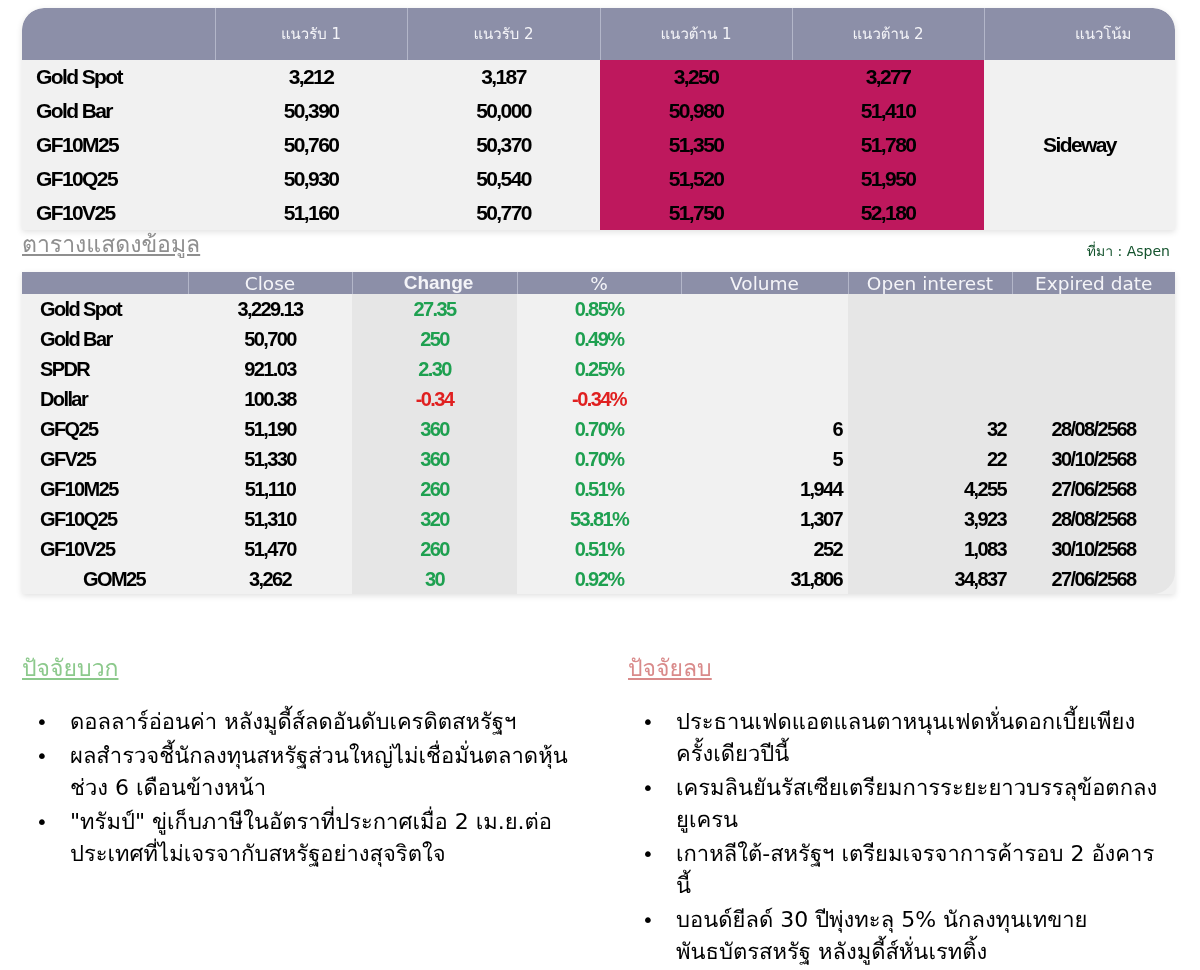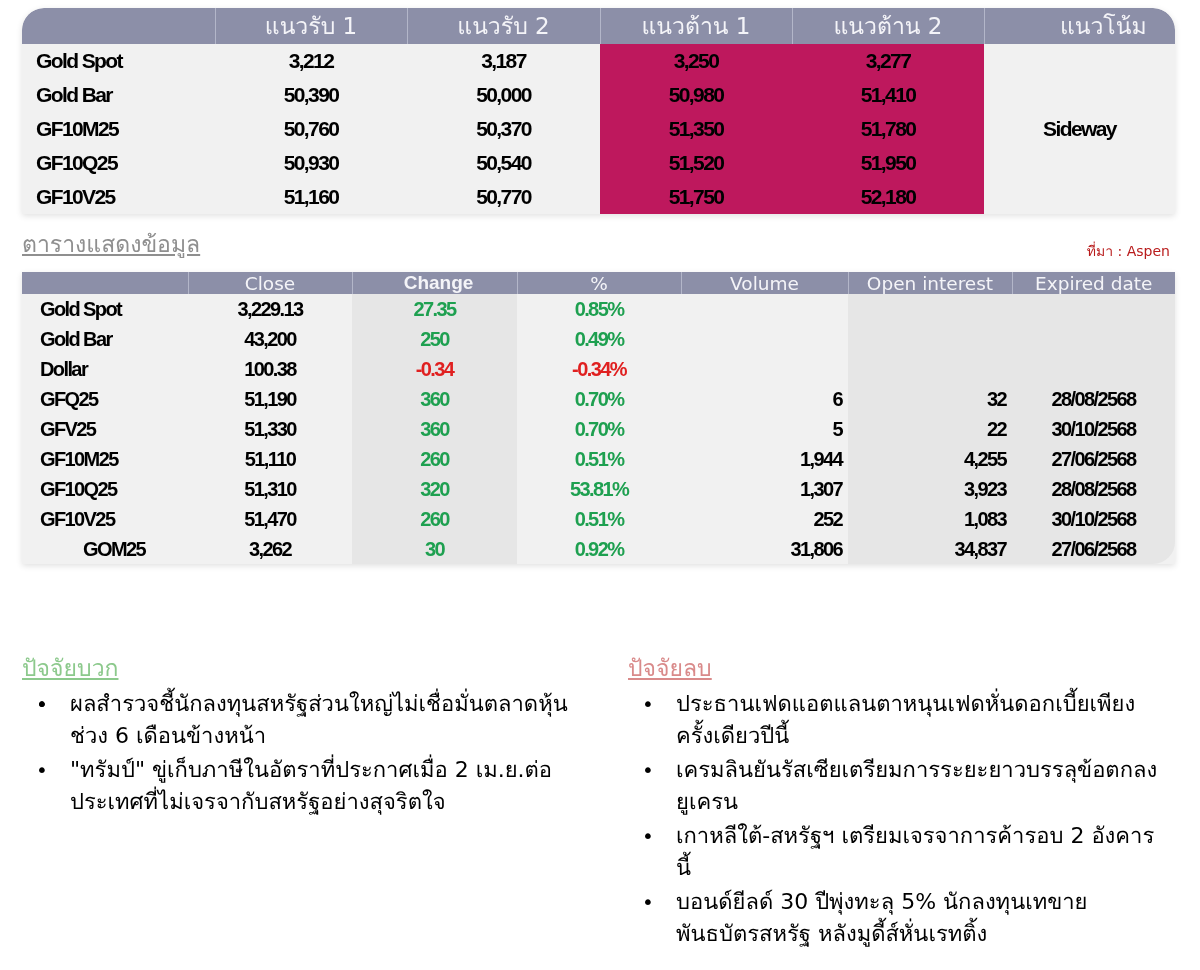--- a/index.html
+++ b/index.html
@@ -1,21 +1,21 @@
 <!DOCTYPE html>
 <html><head>
 <meta charset="utf-8">
 <style>
   html, body { margin:0; padding:0; background:#ffffff; }
   body { width:1200px; height:970px; position:relative; overflow:hidden;
          font-family:"Liberation Sans", sans-serif; color:#000; }
   .tbl { position:absolute; left:22px; width:1153px; border-collapse:collapse; table-layout:fixed;
          background:#f1f1f1; box-shadow:0 2px 6px rgba(0,0,0,0.12); }
   .tbl th { background:#8c8fa8; color:#f4f4f8; font-family:"DejaVu Sans", sans-serif;
-            font-weight:normal; font-size:23px; height:24px; border-left:1px solid #b3b6c9; padding:0; }
+            font-weight:normal; font-size:15px; height:52px; border-left:1px solid #b3b6c9; padding:0; }
   .tbl th:first-child { border-left:none; }
   .tbl td { font-weight:bold; font-size:21px; letter-spacing:-1.6px; padding:0; height:34px; }
   .t1 { top:8px; border-radius:22px 22px 0 0; overflow:hidden; }
   .t1 th:first-child { border-top-left-radius:22px; }
   .t1 th:last-child { border-top-right-radius:22px;padding-left:47px; }
   .t1 td { text-align:center; }
   .t1 td.name { text-align:left; padding-left:14px; }
   .t1 td.alt { background:#be185d; }
   .t2 { top:272px; }
   .t2 th { height:20px; font-size:18.5px; }
@@ -24,23 +24,23 @@
   .t2 td.name { text-align:left; padding-left:18px; }
   .t2 td.r { text-align:right; padding-right:6px; }
   .t2 td.pos { color:#1ea050; }
   .t2 td.neg { color:#e02020; }
   .t2 td.alt { background:#e6e6e6; }
   .t2 tr:last-child td:first-child { border-bottom-left-radius:22px;text-align:center; }
   .t2 tr:last-child td:last-child { border-bottom-right-radius:22px; }
   .sec-title { position:absolute; left:22px; top:226px; font-family:"DejaVu Sans", sans-serif;
                font-size:23px; color:#8f8f8f; text-decoration:underline; }
   .source { position:absolute; right:30px; top:240px; font-family:"DejaVu Sans", sans-serif;
-            font-size:14px; color:#b91c1c; }
+            font-size:14px; color:#14532d; }
   .factor { position:absolute; top:650px; width:560px; }
-  .factor h3 { margin:0 0 2px 0; font-family:"DejaVu Sans", sans-serif; font-weight:normal;
+  .factor h3 { margin:0 0 20px 0; font-family:"DejaVu Sans", sans-serif; font-weight:normal;
                font-size:23px; text-decoration:underline; }
   .factor.pos h3 { color:#8cc98c; }
   .factor.neg h3 { color:#d98a8a; }
   .factor ul { margin:0; padding:0 0 0 48px; list-style:none; }
   .factor li { font-family:"DejaVu Sans", sans-serif; font-size:22px; line-height:32px;
                position:relative; margin-bottom:2px; }
   .factor li .bullet { position:absolute; left:-34px; top:0; font-size:20px; }
 </style>
 </head>
 <body>
@@ -133,23 +133,32 @@
         <td class="name">Gold Spot</td>
         <td class="">3,229.13</td>
         <td class="pos  alt">27.35</td>
         <td class="pos">0.85%</td>
         <td class="r"></td>
         <td class="r alt"></td>
         <td class="alt"></td>
       </tr>
       <tr>
         <td class="name">Gold Bar</td>
-        <td class="">43,200</td>
+        <td class="">50,700</td>
         <td class="pos  alt">250</td>
         <td class="pos">0.49%</td>
+        <td class="r"></td>
+        <td class="r alt"></td>
+        <td class="alt"></td>
+      </tr>
+      <tr>
+        <td class="name">SPDR</td>
+        <td class="">921.03</td>
+        <td class="pos  alt">2.30</td>
+        <td class="pos">0.25%</td>
         <td class="r"></td>
         <td class="r alt"></td>
         <td class="alt"></td>
       </tr>
       <tr>
         <td class="name">Dollar</td>
         <td class="">100.38</td>
         <td class="neg  alt">-0.34</td>
         <td class="neg">-0.34%</td>
         <td class="r"></td>
@@ -209,21 +218,21 @@
         <td class="r">31,806</td>
         <td class="r alt">34,837</td>
         <td class="alt">27/06/2568</td>
       </tr>
     </tbody>
 </table>
 
 <div class="factor pos" style="left:22px;">
   <h3>ปัจจัยบวก</h3>
   <ul>
-    <li><span class="bullet">•</span></li>
+    <li><span class="bullet">•</span><span>ดอลลาร์อ่อนค่า หลังมูดี้ส์ลดอันดับเครดิตสหรัฐฯ</span></li>
     <li><span class="bullet">•</span><span>ผลสำรวจชี้นักลงทุนสหรัฐส่วนใหญ่ไม่เชื่อมั่นตลาดหุ้นช่วง 6 เดือนข้างหน้า</span></li>
     <li><span class="bullet">•</span><span>"ทรัมป์" ขู่เก็บภาษีในอัตราที่ประกาศเมื่อ 2 เม.ย.ต่อประเทศที่ไม่เจรจากับสหรัฐอย่างสุจริตใจ</span></li>
   </ul>
 </div>
 
 <div class="factor neg" style="left:628px; width:540px;">
   <h3>ปัจจัยลบ</h3>
   <ul>
     <li><span class="bullet">•</span><span>ประธานเฟดแอตแลนตาหนุนเฟดหั่นดอกเบี้ยเพียงครั้งเดียวปีนี้</span></li>
     <li><span class="bullet">•</span><span>เครมลินยันรัสเซียเตรียมการระยะยาวบรรลุข้อตกลงยูเครน</span></li>

